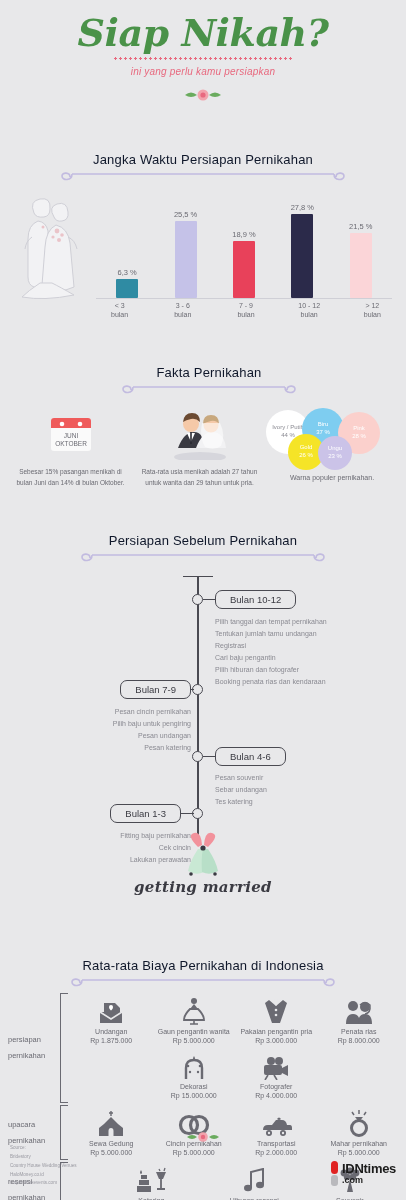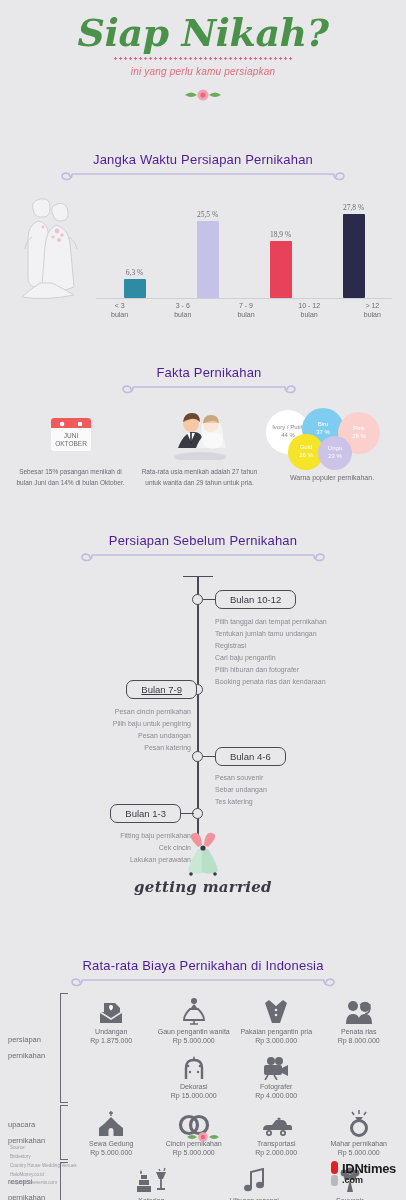--- a/index.html
+++ b/index.html
@@ -30,32 +30,32 @@
   }
   .subtitle {
     font-style:italic; font-size:10px; color:#e8697f;
     margin-top:6px; letter-spacing:0.2px;
   }
   .flower { margin:10px auto 0; width:40px; height:16px; }
 
   
   .section-head { text-align:center; margin-top:18px; position:relative; }
   .section-head h2 {
-    font-size:13px; font-weight:normal; color:#4c1d95;
+    font-size:13px; font-weight:normal; color:#0f172a;
     letter-spacing:0.2px; padding-bottom:3px;margin-top:45px;
   }
   .scroll-line { display:block; margin:0 auto; }
 
   
   .chart-wrap { display:flex; align-items:flex-end; padding:6px 14px 0 10px; height:116px; }
   .couple-ill { width:86px; height:108px; flex:0 0 86px; }
   .chart { flex:1; display:flex; align-items:flex-end; justify-content:space-around;
            height:108px; border-bottom:1px solid #cfcfd6; padding:0 2px; }
   .bar-col { display:flex; flex-direction:column; align-items:center; justify-content:flex-end; height:100%; width:19%; }
-  .bar-val { font-size:7.5px; color:#6a6a72; margin-bottom:2px; white-space:nowrap;font-family:Liberation Serif, serif; }
+  .bar-val { font-size:7.5px; color:#6a6a72; margin-bottom:2px; white-space:nowrap; }
   .bar { width:22px; border-radius:1px; }
   .axis-labels { display:flex; justify-content:space-around; padding:3px 2px 0; margin-left:86px; }
   .axis-lab { width:19%; text-align:center; font-size:7px; line-height:1.25; color:#6a6a72; }
 
   
   .facts { display:flex; padding:10px 8px 0; gap:4px; }
   .fact { flex:1; text-align:center; display:flex; flex-direction:column; align-items:center; }
   .fact-icon { height:56px; display:flex; align-items:center; justify-content:center; }
   .fact-text { font-size:6.5px; line-height:1.7; color:#6a6a72; margin-top:4px; padding:0 3px; }
   .cal { width:46px; height:40px; }
@@ -157,20 +157,24 @@
       <div class="bar" style="height:77px;background:#c5c2e8"></div>
     </div>
     <div class="bar-col">
       <span class="bar-val">18,9 %</span>
       <div class="bar" style="height:57px;background:#e8415a"></div>
     </div>
     <div class="bar-col">
       <span class="bar-val">27,8 %</span>
       <div class="bar" style="height:84px;background:#2b2a4a"></div>
     </div>
+    <div class="bar-col">
+      <span class="bar-val">21,5 %</span>
+      <div class="bar" style="height:65px;background:#fbd5d8"></div>
+    </div>
   </div>
 </div>
 <div class="axis-labels">
   <div class="axis-lab">
     <div>&lt; 3</div>
       <div>bulan</div>
   </div>
   <div class="axis-lab">
     <div>3 - 6</div>
       <div>bulan</div>
@@ -280,21 +284,21 @@
     <div>Pilih tanggal dan tempat pernikahan</div>
     <div>Tentukan jumlah tamu undangan</div>
     <div>Registrasi</div>
     <div>Cari baju pengantin</div>
     <div>Pilih hiburan dan fotografer</div>
     <div>Booking penata rias dan kendaraan</div>
   </div>
 
   <div class="tl-node" style="top:116px;"></div>
   <div class="tl-conn" style="left:180px;top:121px;width:14px;"></div>
-  <div class="tl-box" style="right:209px;top:112px;text-decoration:underline;">Bulan 7-9</div>
+  <div class="tl-box" style="right:215px;top:112px;">Bulan 7-9</div>
   <div class="tl-list tl-left" style="top:138px;">
     <div>Pesan cincin pernikahan</div>
     <div>Pilih baju untuk pengiring</div>
     <div>Pesan undangan</div>
     <div>Pesan katering</div>
   </div>
 
   <div class="tl-node" style="top:183px;"></div>
   <div class="tl-conn" style="left:203px;top:188px;width:14px;"></div>
   <div class="tl-box" style="left:215px;top:179px;">Bulan 4-6</div>

